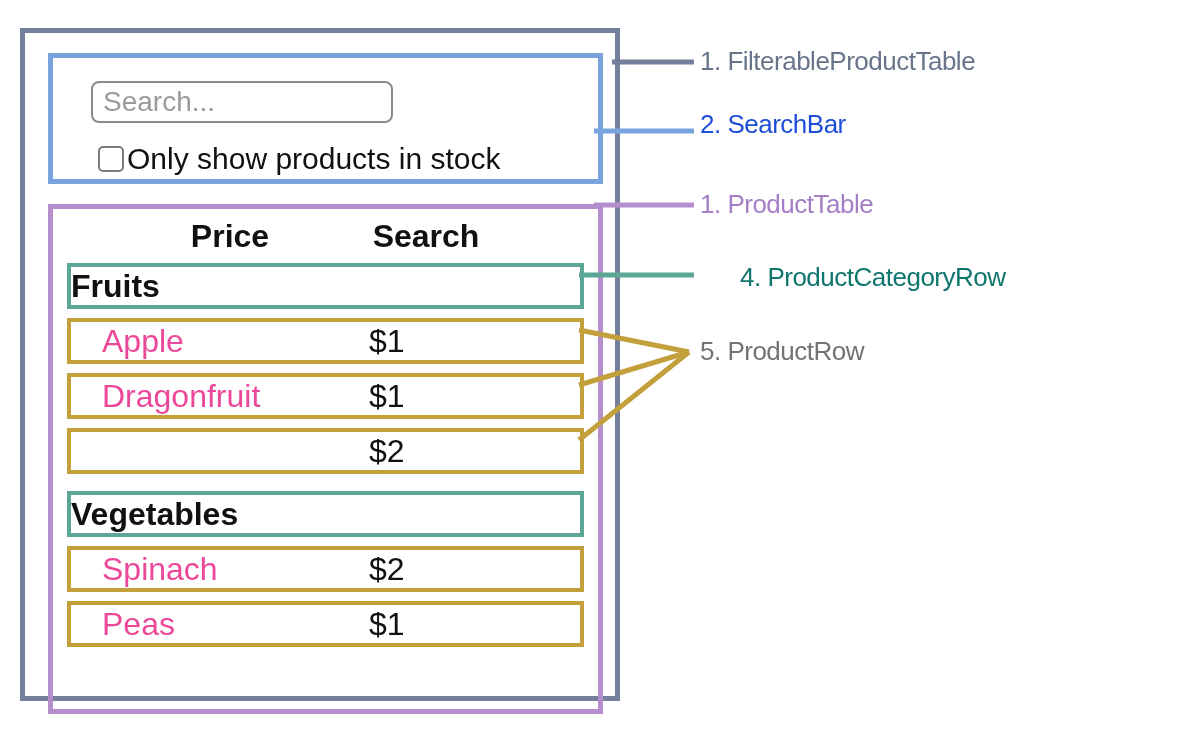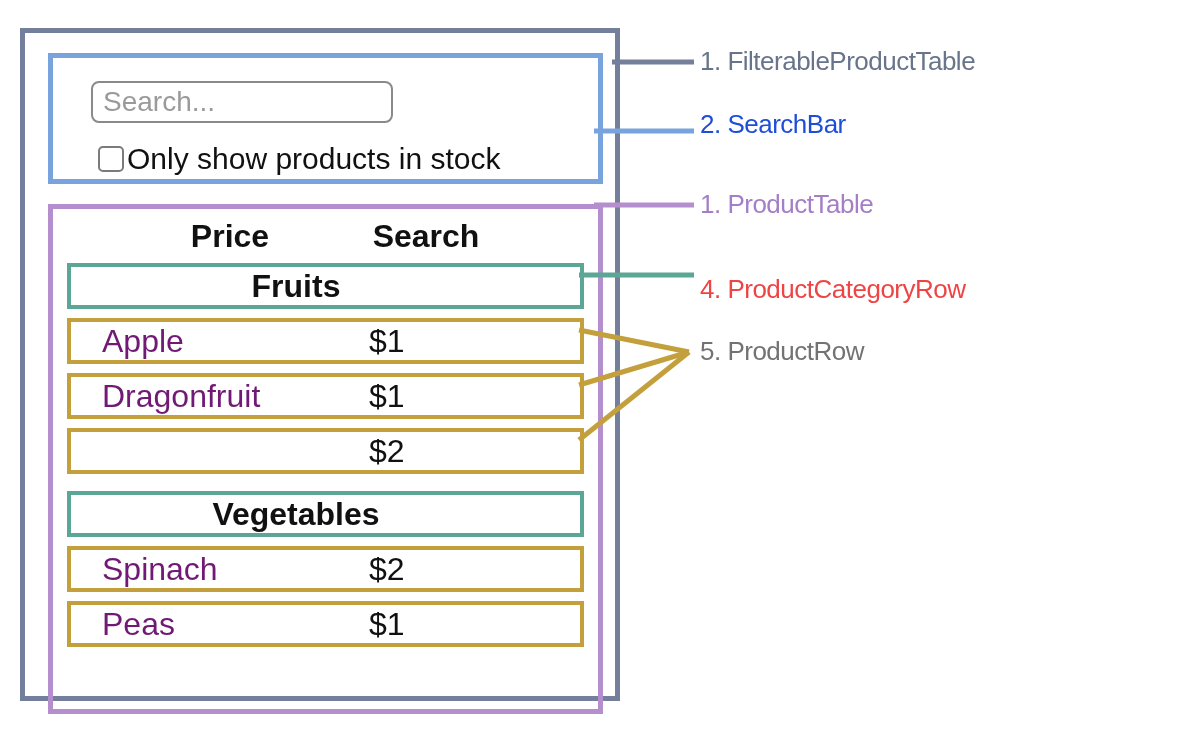--- a/index.html
+++ b/index.html
@@ -33,23 +33,23 @@
   .th{position:absolute;top:50%;transform:translate(-50%,-50%);
     font-size:32px;font-weight:bold;color:#111;white-space:nowrap;}
   .th-name{left:177px;}
   .th-price{left:373px;}
   .rows{padding:0 14px;}
   .row{position:relative;height:46px;border:4px solid;margin-bottom:9px;
     display:flex;align-items:center;background:#fff;}
   .category-row{border-color:var(--category-border);}
   .category-row:not(:first-child){margin-top:17px;}
   .product-row{border-color:var(--row-border);}
-  .category-label{position:absolute;left:0;width:450px;text-align:center;
+  .category-label{position:absolute;left:0;width:450px;
     font-size:32px;font-weight:bold;color:#111;}
-  .product-name{position:absolute;left:31px;font-size:32px;color:#701a75;white-space:nowrap;}
+  .product-name{position:absolute;left:31px;font-size:32px;color:#ec4899;white-space:nowrap;}
   .product-name.oos{color:var(--out-of-stock-text);}
   .product-price{position:absolute;left:298px;font-size:32px;color:#111;}
 
   
   .connectors{position:absolute;left:0;top:0;width:1200px;height:744px;pointer-events:none;}
   .ln{stroke-width:5;fill:none;}
   .ln-outer{stroke:var(--outer-border);}
   .ln-search{stroke:var(--searchbar-border);}
   .ln-table{stroke:var(--table-border);}
   .ln-cat{stroke:var(--category-border);}
@@ -116,16 +116,16 @@
     <line class="ln ln-table" x1="594" y1="205" x2="694" y2="205"></line>
     <line class="ln ln-cat" x1="579" y1="275" x2="694" y2="275"></line>
     <line class="ln ln-row" x1="579" y1="330" x2="689" y2="352"></line>
     <line class="ln ln-row" x1="579" y1="385" x2="689" y2="352"></line>
     <line class="ln ln-row" x1="579" y1="440" x2="689" y2="352"></line>
   </svg>
 
   <div class="legend-item" style="top: 62px; color: rgb(104, 116, 138);">1. FilterableProductTable</div>
   <div class="legend-item" style="top: 125px; color: #1d4ed8;">2. SearchBar</div>
   <div class="legend-item" style="top: 205px; color: rgb(164, 126, 198);">1. ProductTable</div>
-  <div class="legend-item" style="top: 290px; color: #ef4444;">4. ProductCategoryRow</div>
+  <div class="legend-item" style="top: 278px; color: #0f766e; margin-left: 40px;">4. ProductCategoryRow</div>
   <div class="legend-item" style="top: 352px; color: #737373;">5. ProductRow</div>
 
 </div>
 
 </body></html>

